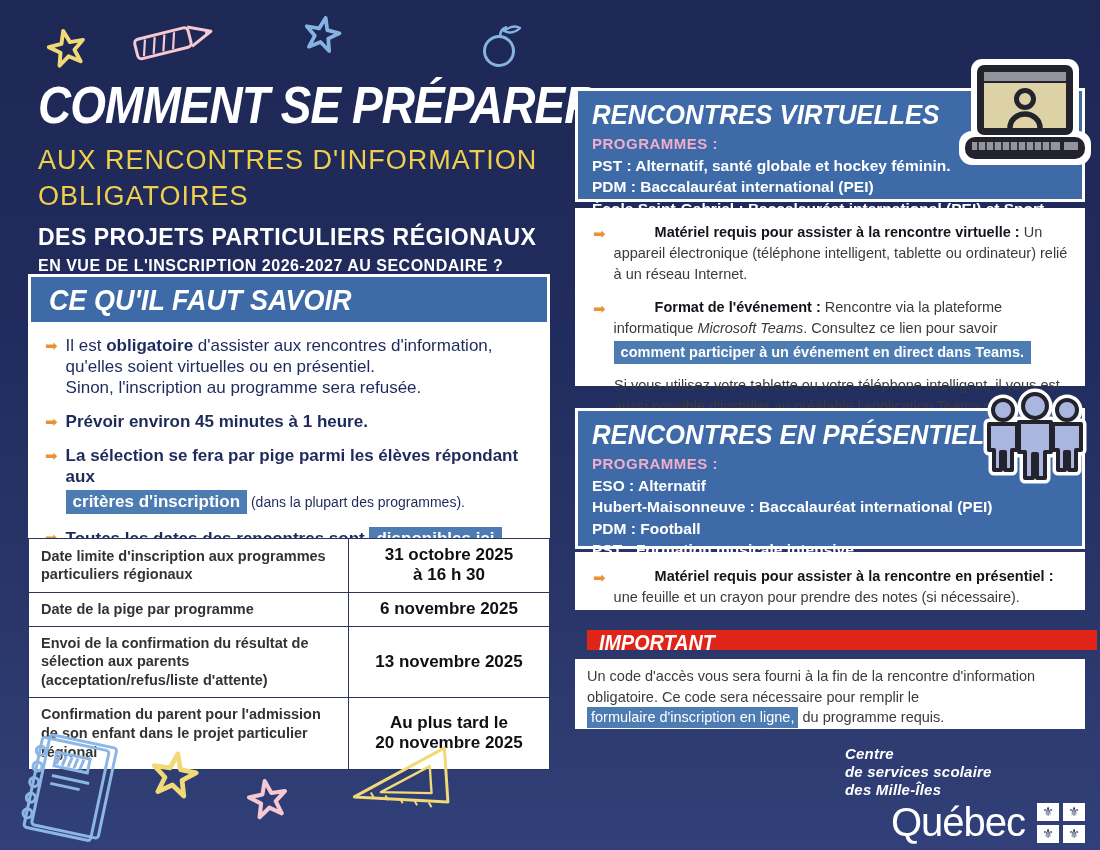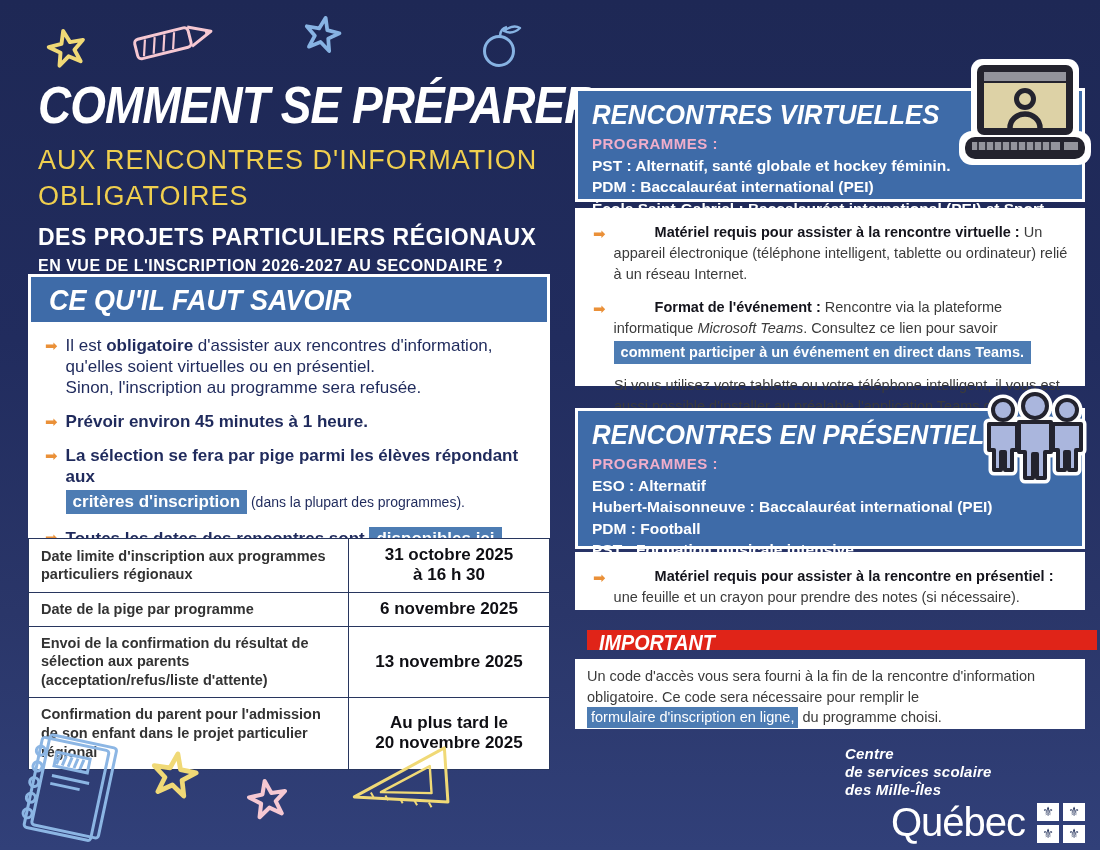--- a/index.html
+++ b/index.html
@@ -241,21 +241,21 @@
       <div>
         <span class="bold">Matériel requis pour assister à la rencontre en présentiel :</span><span> une feuille et un crayon pour prendre des notes (si nécessaire).</span>
       </div>
     </div>
   </section>
 
   <div class="abs imp-banner">
     <span class="impact">IMPORTANT</span>
   </div>
   <div class="abs imp-body">
-    <span>Un code d'accès vous sera fourni à la fin de la rencontre d'information obligatoire. Ce code sera nécessaire pour remplir le </span><span class="hl">formulaire d'inscription en ligne,</span><span> du programme choisi.</span>
+    <span>Un code d'accès vous sera fourni à la fin de la rencontre d'information obligatoire. Ce code sera nécessaire pour remplir le </span><span class="hl">formulaire d'inscription en ligne,</span><span> du programme requis.</span>
   </div>
 
   <svg class="abs" style="left:16px;top:730px;transform:rotate(12deg)" width="112" height="114" viewBox="0 0 112 114">
     <g fill="none" stroke="#8cb6e4" stroke-width="3">
       <rect x="24" y="10" width="68" height="92" rx="3"></rect>
       <rect x="17" y="14" width="68" height="92" rx="3"></rect>
       <circle cx="18" cy="28" r="4.5"></circle>
         <circle cx="18" cy="44" r="4.5"></circle>
         <circle cx="18" cy="60" r="4.5"></circle>
         <circle cx="18" cy="76" r="4.5"></circle>

